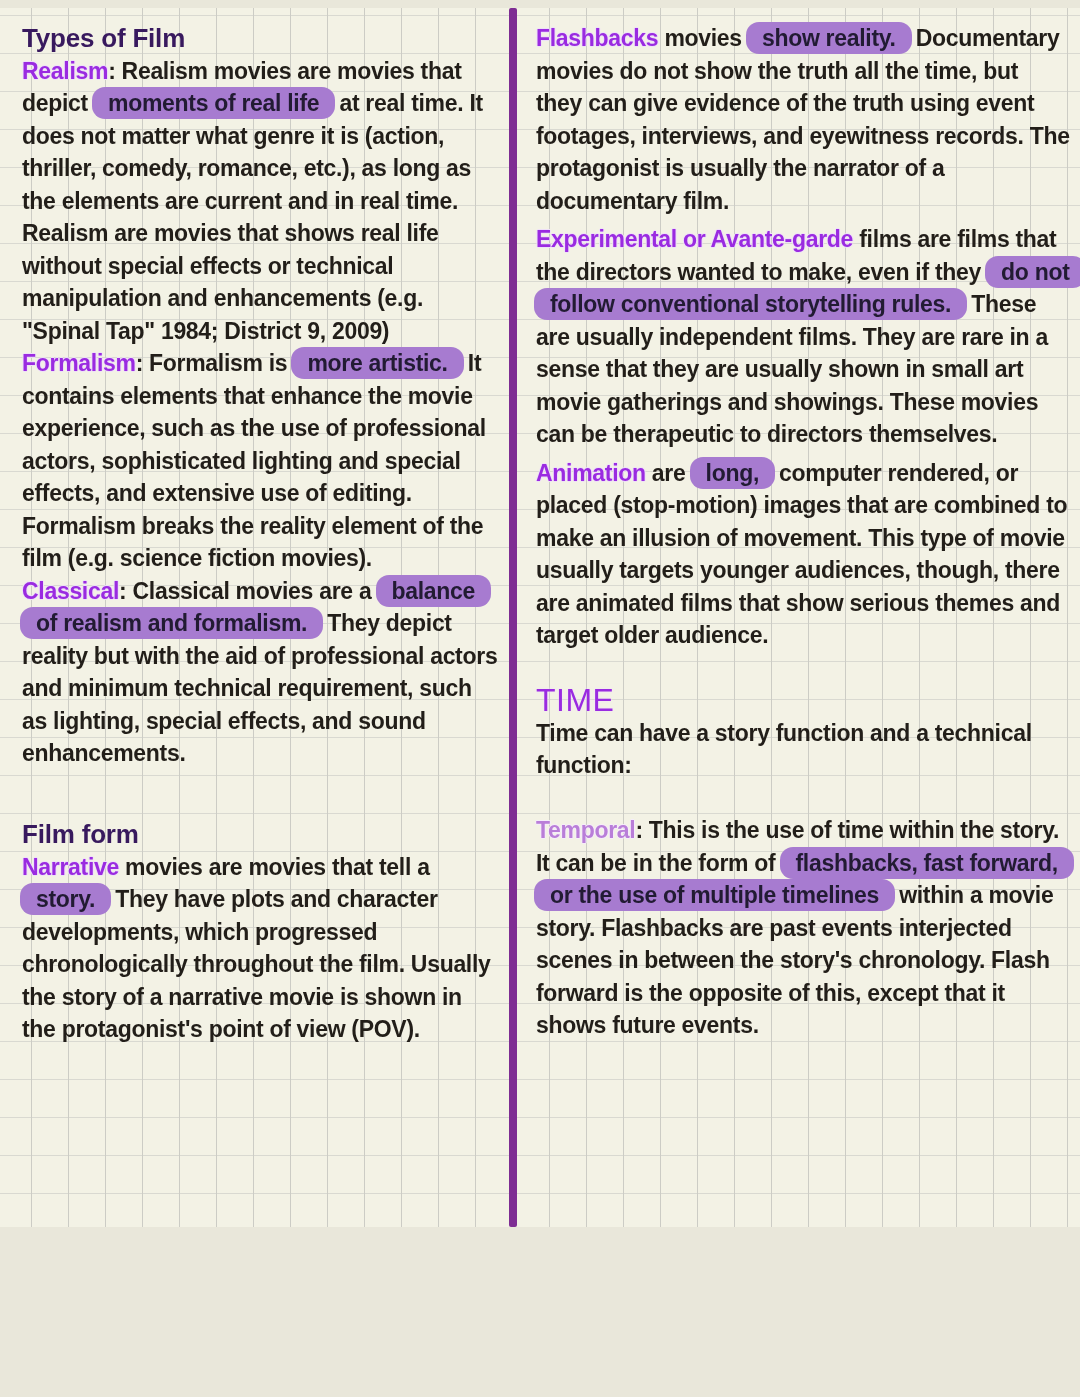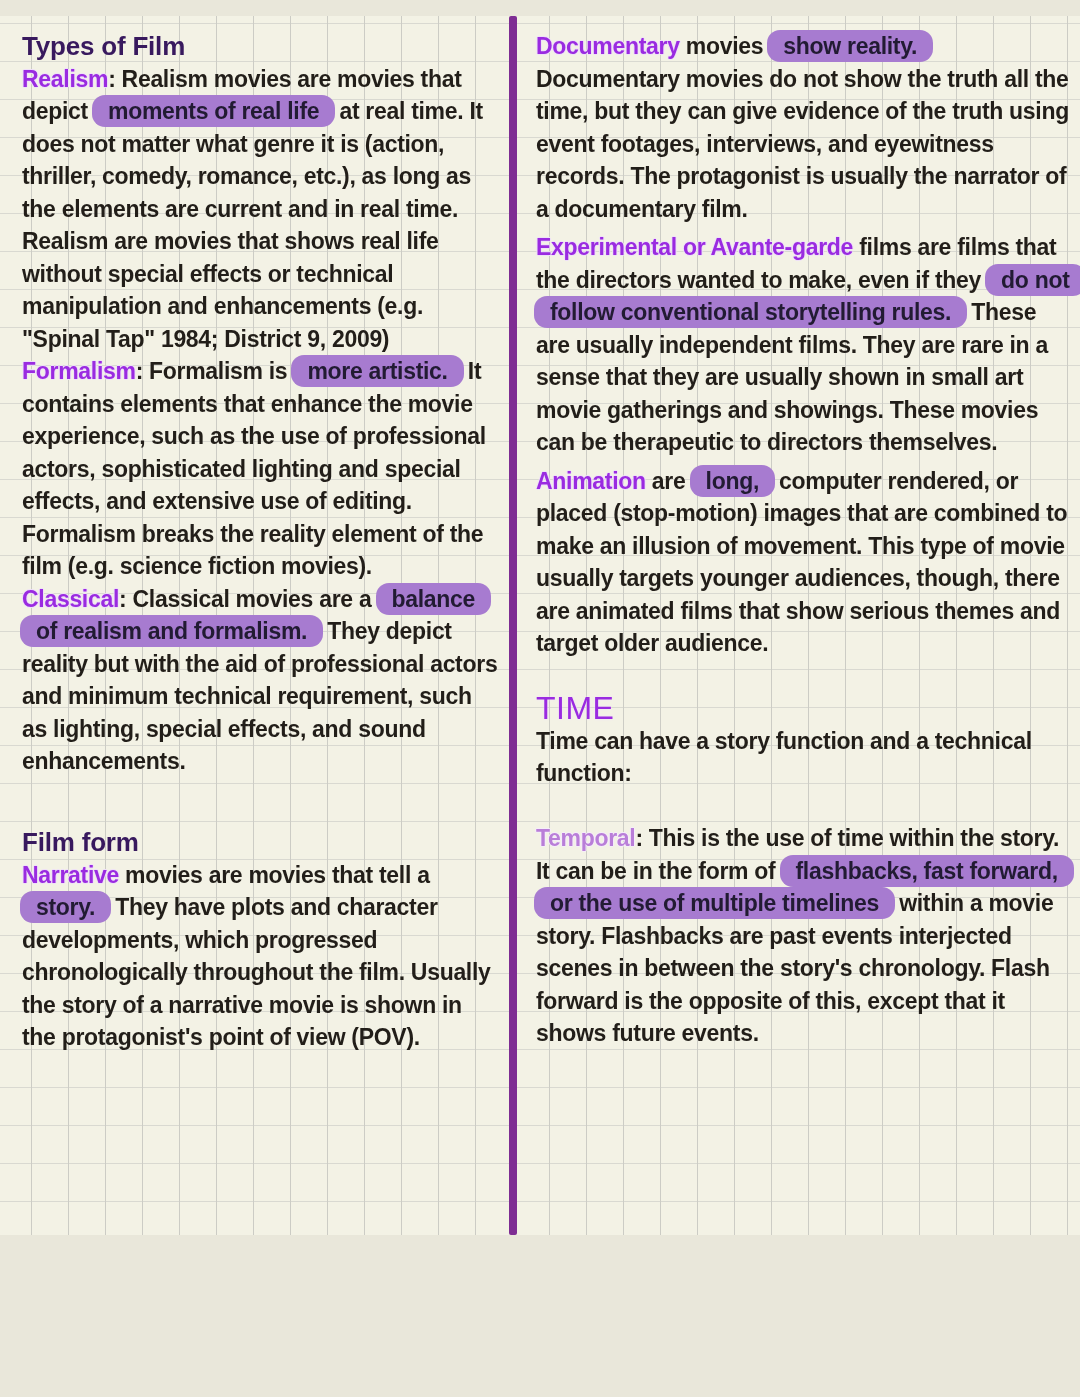--- a/index.html
+++ b/index.html
@@ -1,20 +1,20 @@
 <!DOCTYPE html>
 <html><head>
 <meta charset="utf-8">
 <style>
   html, body { margin: 0; padding: 0; background: #e9e7da; }
   .page {
     position: relative;
     width: 1080px;
     height: 1219px;
-    margin: 16px auto;
+    margin: 8px auto;
     background-color: #f3f2e5;
     background-image:
       linear-gradient(to right, #ccccc5 1px, transparent 1px),
       linear-gradient(to bottom, #d9d9d1 1px, transparent 1px);
     background-size: 37px 38px;
     background-position: -6px 7px;
     font-family: "Liberation Sans", "DejaVu Sans", sans-serif;
     overflow: hidden;
   }
   .divider {
@@ -81,20 +81,20 @@
   <div class="divider"></div>
   <div class="col col-left" id="col-left">
       <div class="heading-dark">Types of Film</div>
       <p class="para"><span class="kw">Realism</span><span class="txt">: Realism movies are movies that depict </span><span class="hl">moments of real life</span><span class="txt"> at real time. It does not matter what genre it is (action, thriller, comedy, romance, etc.), as long as the elements are current and in real time. Realism are movies that shows real life without special effects or technical manipulation and enhancements (e.g. "Spinal Tap" 1984; District 9, 2009)</span></p>
       <p class="para"><span class="kw">Formalism</span><span class="txt">: Formalism is </span><span class="hl">more artistic.</span><span class="txt"> It contains elements that enhance the movie experience, such as the use of professional actors, sophisticated lighting and special effects, and extensive use of editing. Formalism breaks the reality element of the film (e.g. science fiction movies).</span></p>
       <p class="para"><span class="kw">Classical</span><span class="txt">: Classical movies are a </span><span class="hl">balance of realism and formalism.</span><span class="txt"> They depict reality but with the aid of professional actors and minimum technical requirement, such as lighting, special effects, and sound enhancements.</span></p>
       <div class="heading-dark" style="margin-top: 48.75px;">Film form</div>
       <p class="para"><span class="kw">Narrative</span><span class="txt"> movies are movies that tell a </span><span class="hl">story.</span><span class="txt"> They have plots and character developments, which progressed chronologically throughout the film. Usually the story of a narrative movie is shown in the protagonist's point of view (POV).</span></p>
     </div>
   <div class="col col-right" id="col-right">
-      <p class="para"><span class="kw">Documentary</span><span class="txt"> movies </span><span class="hl">show reality.</span><span class="txt"> Documentary movies do not show the truth all the time, but they can give evidence of the truth using event footages, interviews, and eyewitness records. The protagonist is usually the narrator of a documentary film.</span></p>
+      <p class="para"><span class="kw">Flashbacks</span><span class="txt"> movies </span><span class="hl">show reality.</span><span class="txt"> Documentary movies do not show the truth all the time, but they can give evidence of the truth using event footages, interviews, and eyewitness records. The protagonist is usually the narrator of a documentary film.</span></p>
       <p class="para"><span class="kw">Experimental or Avante-garde</span><span class="txt"> films are films that the directors wanted to make, even if they </span><span class="hl">do not follow conventional storytelling rules.</span><span class="txt"> These are usually independent films. They are rare in a sense that they are usually shown in small art movie gatherings and showings. These movies can be therapeutic to directors themselves.</span></p>
       <p class="para"><span class="kw">Animation</span><span class="txt"> are </span><span class="hl">long,</span><span class="txt"> computer rendered, or placed (stop-motion) images that are combined to make an illusion of movement. This type of movie usually targets younger audiences, though, there are animated films that show serious themes and target older audience.</span></p>
       <div class="heading-violet" style="margin-top: 32.5px;">TIME</div>
       <p class="para"><span class="txt">Time can have a story function and a technical function:</span></p>
       <p class="para" style="margin-top: 32.5px;"><span class="kw-light">Temporal</span><span class="txt">: This is the use of time within the story. It can be in the form of </span><span class="hl">flashbacks, fast forward, or the use of multiple timelines</span><span class="txt"> within a movie story. Flashbacks are past events interjected scenes in between the story's chronology. Flash forward is the opposite of this, except that it shows future events.</span></p>
     </div>
 </div>
 
 </body></html>

